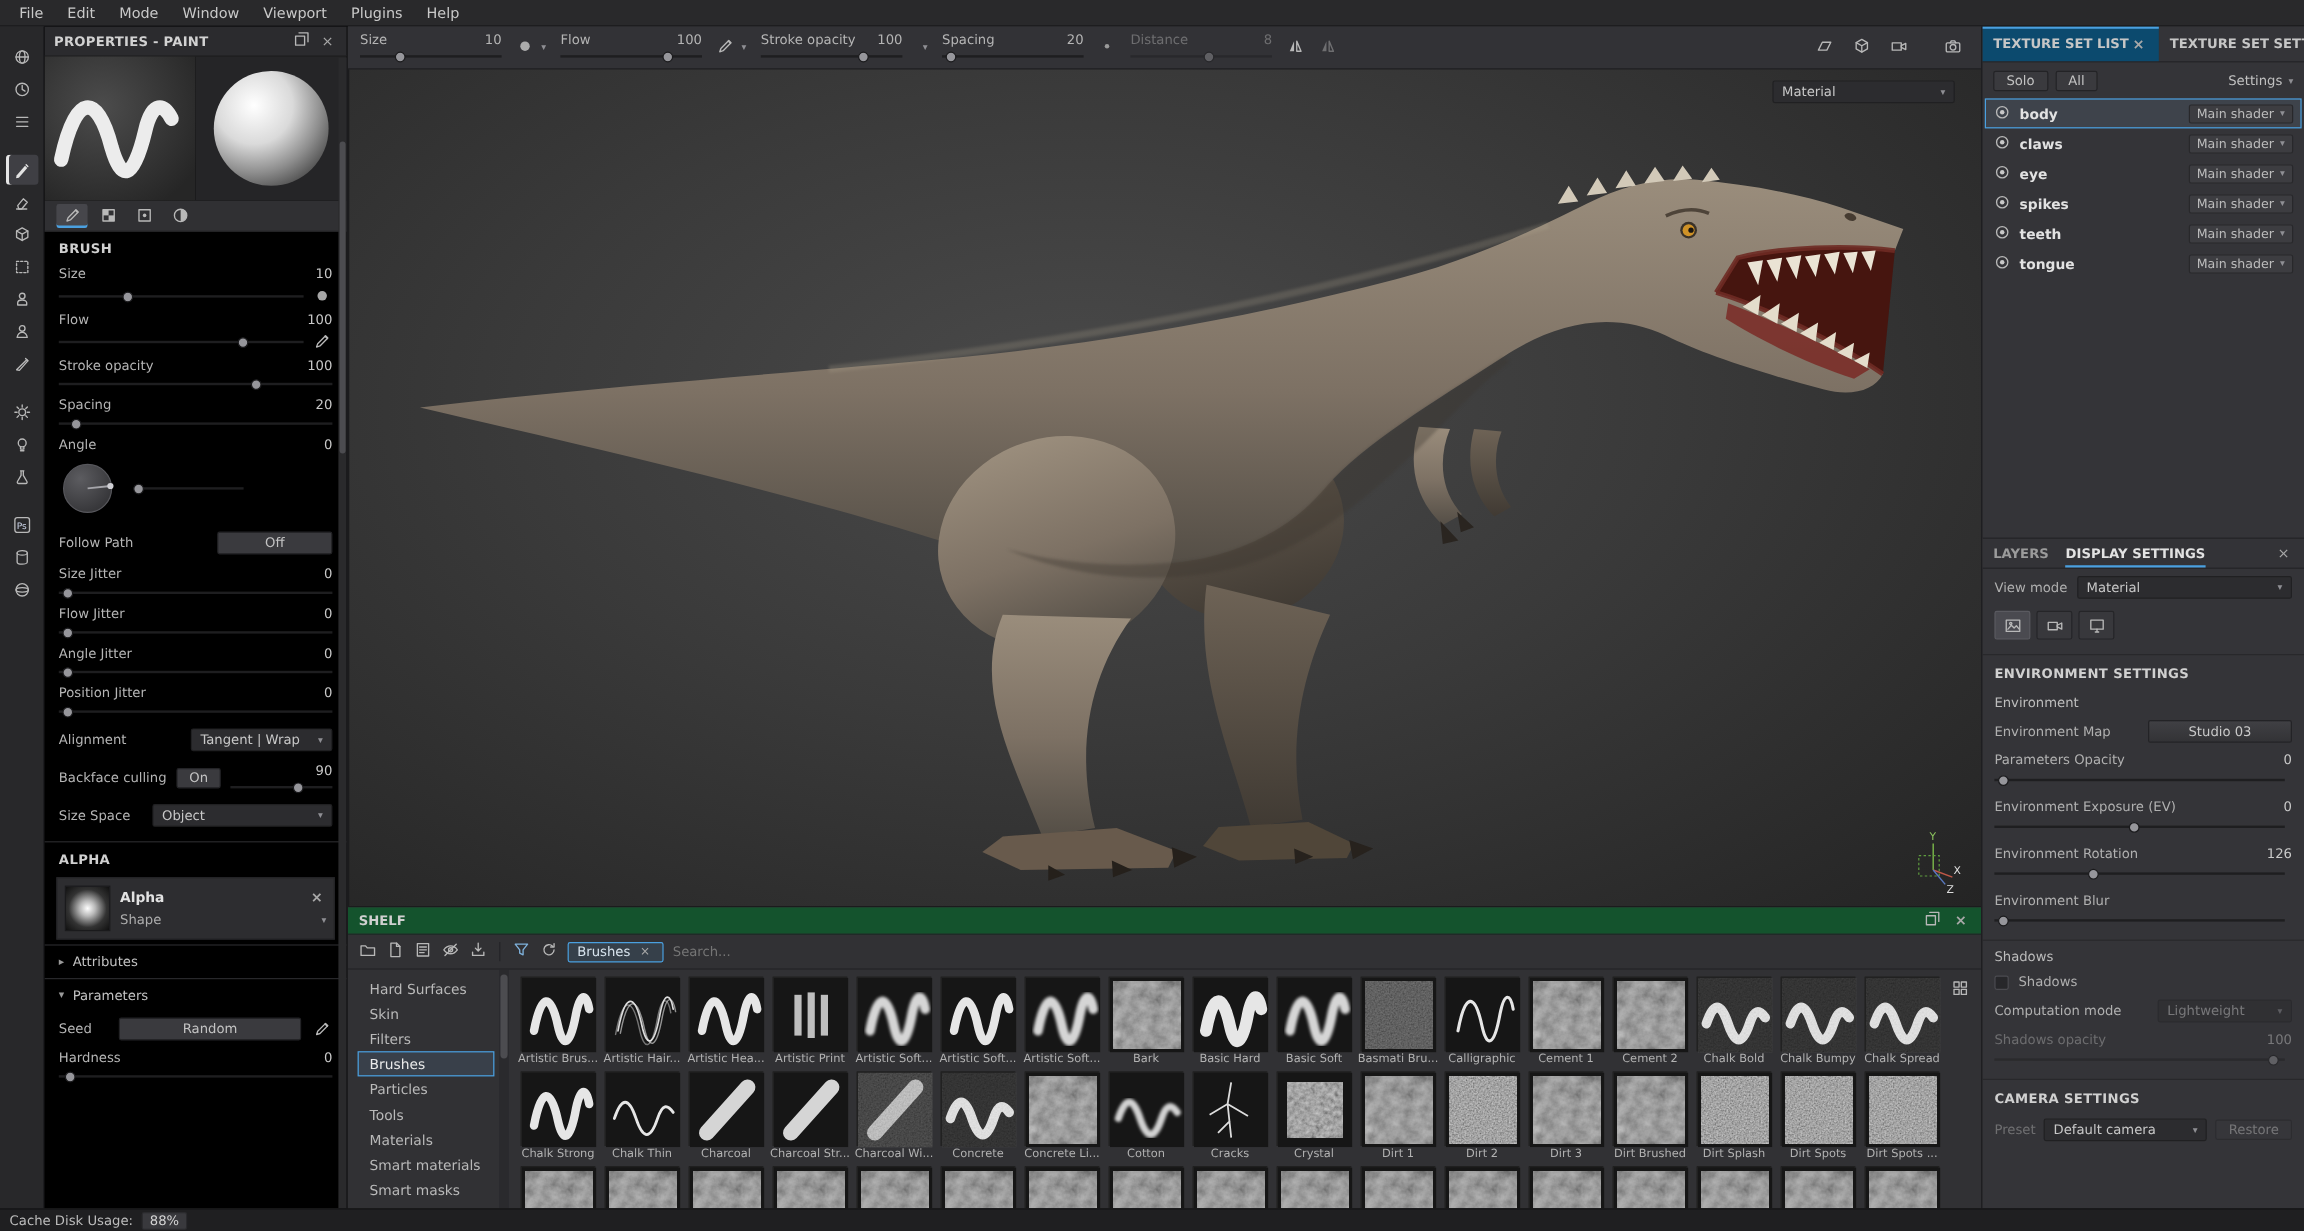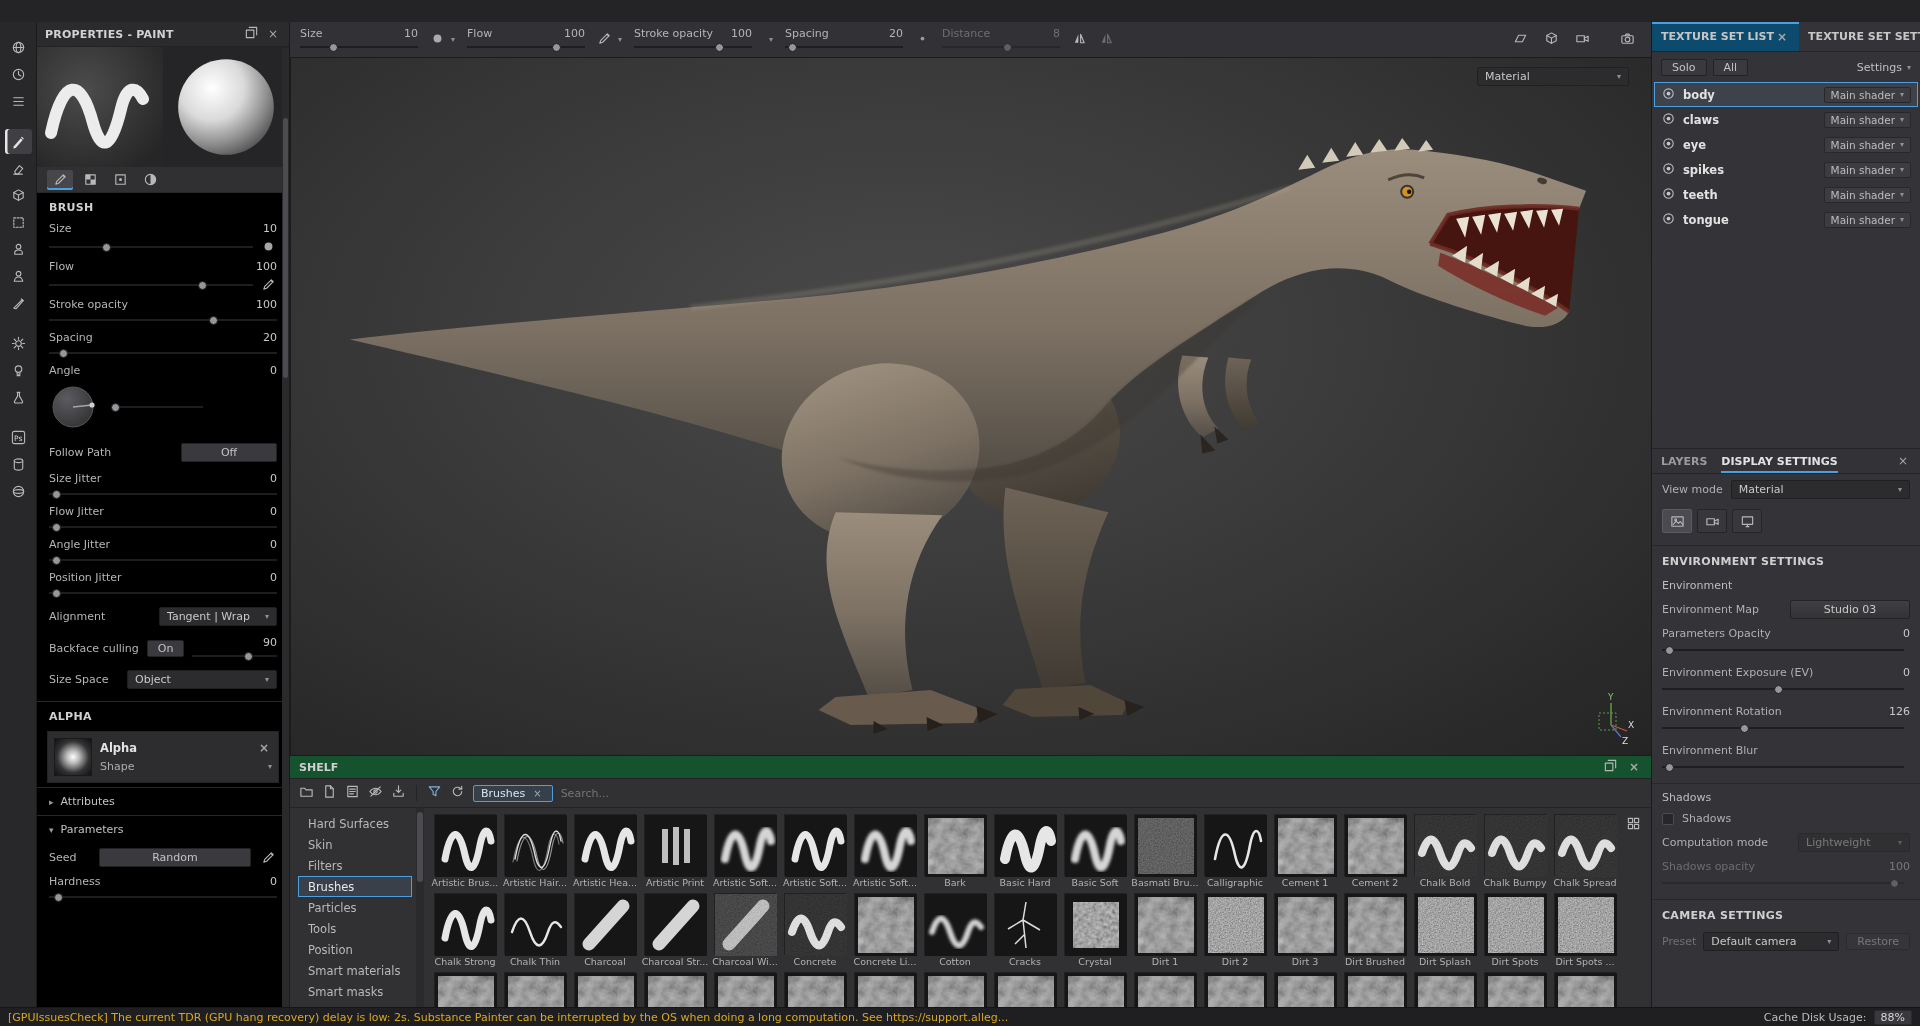--- a/index.html
+++ b/index.html
@@ -193,20 +193,29 @@
     </linearGradient>
     <linearGradient id="dgDark" x1="0" y1="0" x2="0" y2="1">
       <stop offset="0" stop-color="#6e6356"></stop>
         <stop offset="1" stop-color="#403a33"></stop>
     </linearGradient>
   </defs>
 </svg>
 
 <div id="app">
 
+  <div id="menubar">
+      <span class="mitem">File</span>
+      <span class="mitem">Edit</span>
+      <span class="mitem">Mode</span>
+      <span class="mitem">Window</span>
+      <span class="mitem">Viewport</span>
+      <span class="mitem">Plugins</span>
+      <span class="mitem">Help</span>
+    </div>
 
   <div id="leftstrip">
       <div class="ltool">
         <svg viewBox="0 0 16 16" width="15" height="15" fill="none" stroke="#b8b8b8" stroke-width="1.2" stroke-linejoin="round" stroke-linecap="round">
           <circle cx="8" cy="8" r="5.5"></circle>
           <ellipse cx="8" cy="8" rx="2.5" ry="5.5"></ellipse>
           <line x1="2.5" y1="8" x2="13.5" y2="8"></line>
         </svg>
       </div>
       <div class="ltool">
@@ -771,21 +780,21 @@
       <input class="searchin" placeholder="Search..." style="">
     </div>
     <div class="shelfbody">
       <div class="cats" id="cats">
           <div class="catitem">Hard Surfaces</div>
           <div class="catitem">Skin</div>
           <div class="catitem">Filters</div>
           <div class="catitem active">Brushes</div>
           <div class="catitem">Particles</div>
           <div class="catitem">Tools</div>
-          <div class="catitem">Position</div>
+          <div class="catitem">Materials</div>
           <div class="catitem">Smart materials</div>
           <div class="catitem">Smart masks</div>
         </div>
       <div class="catscroll">
           <div class="catthumb"></div>
         </div>
       <div class="grid" id="brushgrid">
           <div class="bcell">
             <div class="bthumb"><svg viewBox="0 0 62 62" width="62" height="62">
                 <rect width="62" height="62" fill="#161616"></rect>
@@ -1334,20 +1343,19 @@
       <span class="plabel dim">Preset</span>
       <span class="dd" style="flex:1">
         <span>Default camera</span>
         <span class="caret">▾</span>
       </span>
       <span class="btn tiny dim">Restore</span>
     </div>
   </div>
 
   <div id="statusbar">
-    <span id="status-warning">[GPUIssuesCheck] The current TDR (GPU hang recovery) delay is low: 2s. Substance Painter can be interrupted by the OS when doing a long computation. See https://support.alleg...</span>
     <span id="cache">
       <span>Cache Disk Usage:</span>
       <span class="cachechip">88%</span>
     </span>
   </div>
 
 </div>
 
 </body></html>

